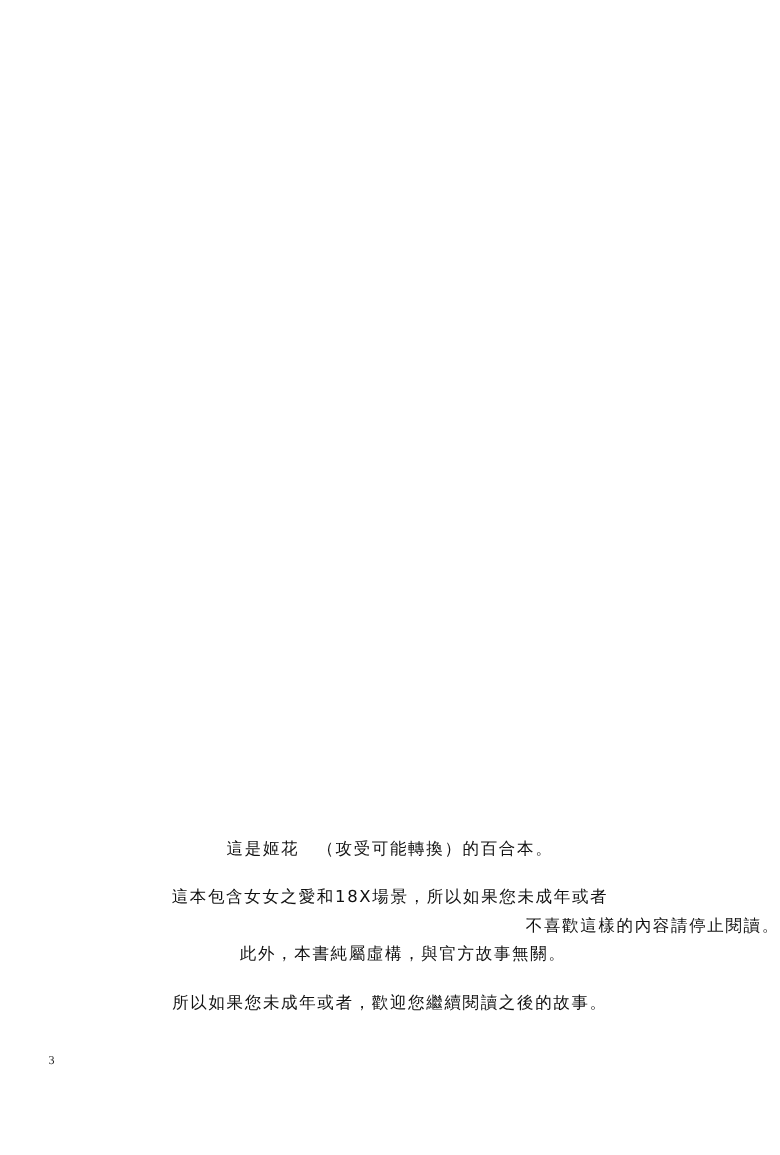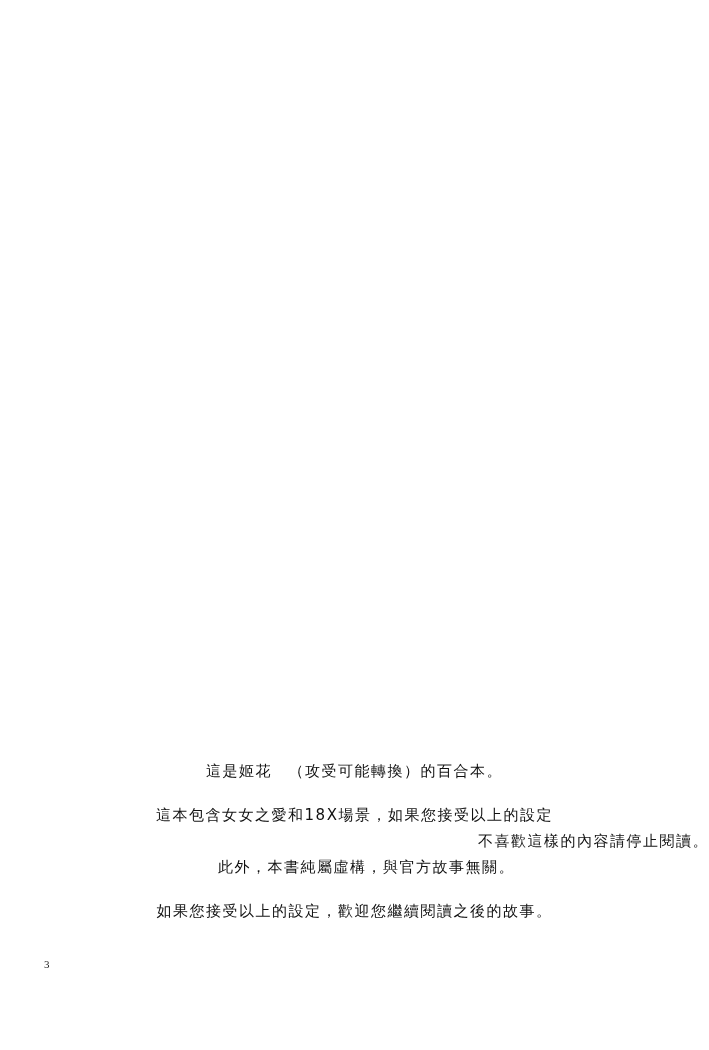--- a/index.html
+++ b/index.html
@@ -48,21 +48,21 @@
     letter-spacing: 0;
   }
 </style>
 </head>
 <body>
 
 <div class="page">
 
   <div class="notice-block">
     <div class="notice-line line-gap-1">這是姬花　（攻受可能轉換）的百合本。</div>
-    <div class="notice-line line-gap-2">這本包含女女之愛和18X場景，如果您接受以上的設定</div>
+    <div class="notice-line line-gap-2">這本包含女女之愛和18X場景，所以如果您未成年或者</div>
     <div class="notice-line line-gap-3">不喜歡這樣的內容請停止閱讀。</div>
     <div class="notice-line line-gap-4">此外，本書純屬虛構，與官方故事無關。</div>
-    <div class="notice-line line-gap-5">如果您接受以上的設定，歡迎您繼續閱讀之後的故事。</div>
+    <div class="notice-line line-gap-5">所以如果您未成年或者，歡迎您繼續閱讀之後的故事。</div>
   </div>
 
   <div class="page-number">3</div>
 
 </div>
 
 </body></html>

